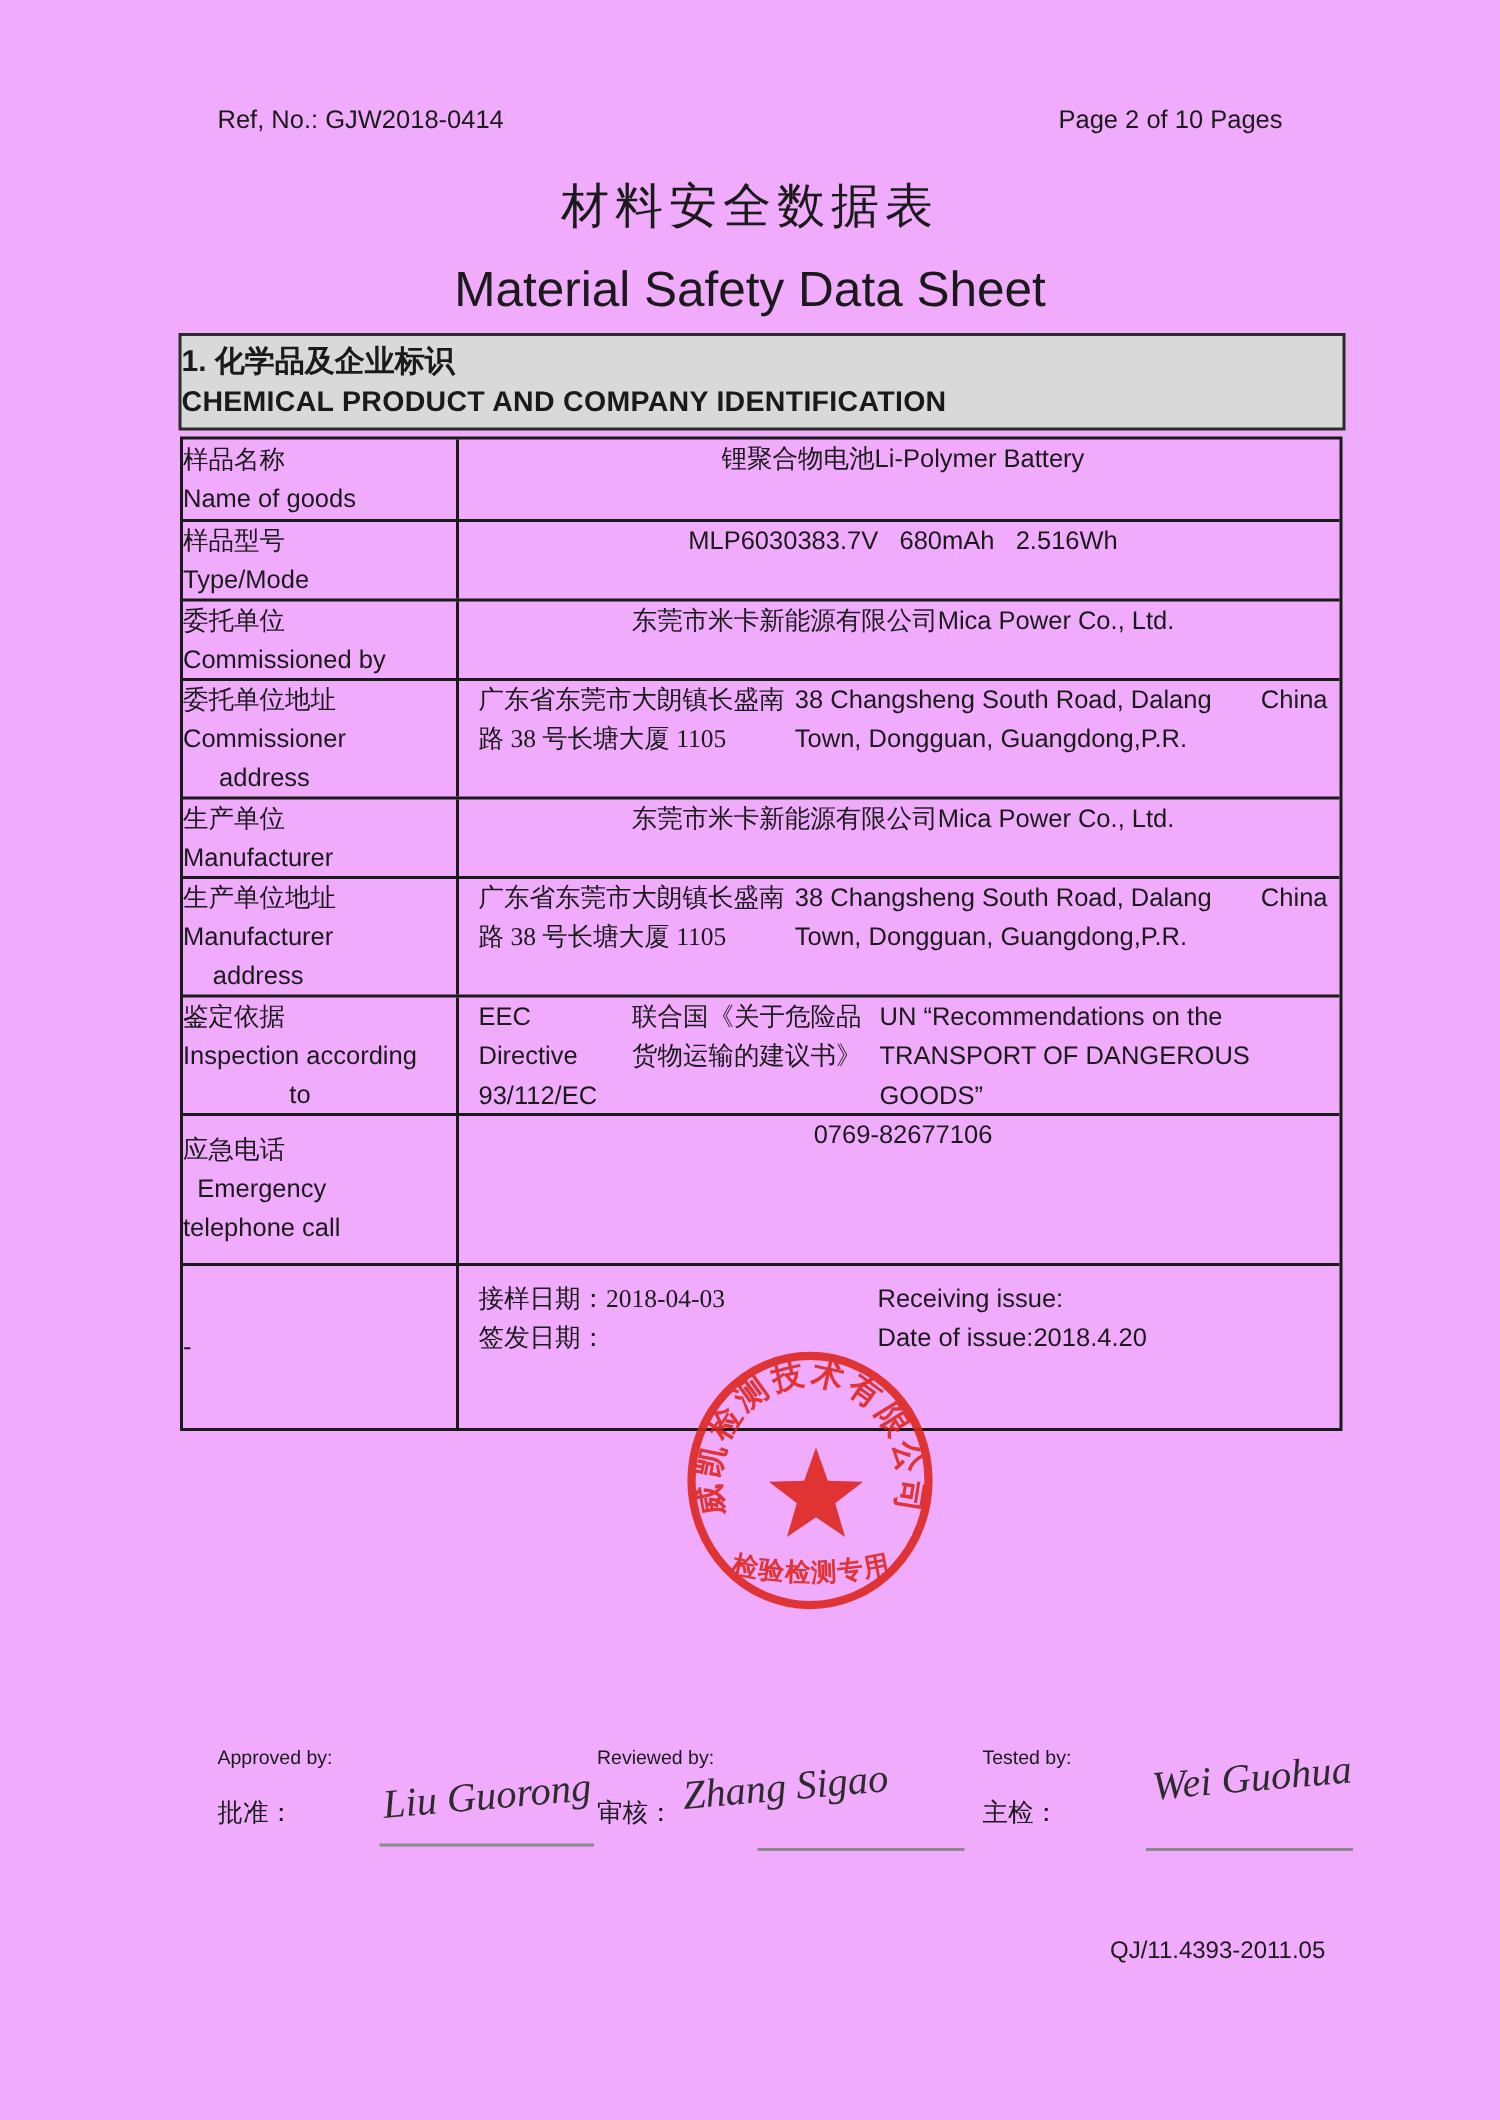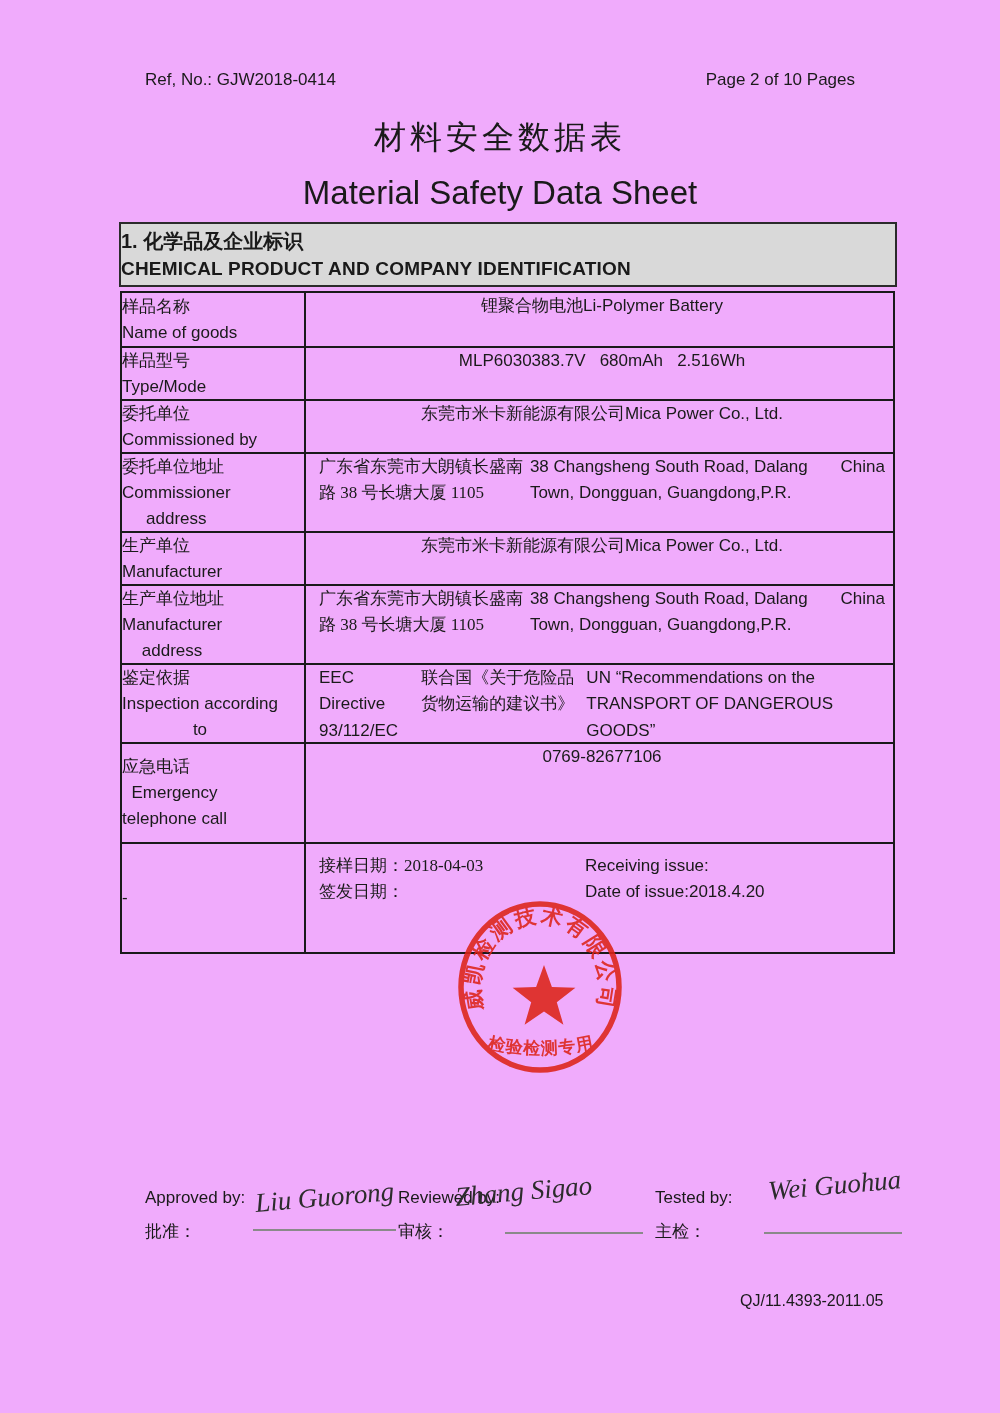--- a/index.html
+++ b/index.html
@@ -44,22 +44,22 @@
   }
   .vl{white-space:pre-wrap;}
   .td-v.dates{justify-content:space-between;padding-top:9px;}
   .dline span{display:inline-block;}
   .dc1{width:266px;}
 
   
   .stamp{position:absolute;left:455px;top:898px;width:170px;height:178px;opacity:.88;}
 
   
-  .sig-en{position:absolute;top:1188px;font-size:17px;}
-  .sig-zh{position:absolute;top:1197px;font-size:17px;margin-top:23px;}
+  .sig-en{position:absolute;top:1164px;font-size:13px;}
+  .sig-zh{position:absolute;top:1197px;font-size:17px;}
   .sig-name{
     position:absolute;font-family:"Liberation Serif","DejaVu Serif",serif;
     font-style:italic;font-size:27px;color:#2c2c2c;transform:rotate(-5deg);white-space:nowrap;
   }
   .sig-line{position:absolute;height:2px;background:#8a8a8a;}
 
   
   .doc-footer{position:absolute;top:1292px;left:740px;font-size:16px;}
 </style>
 </head>

